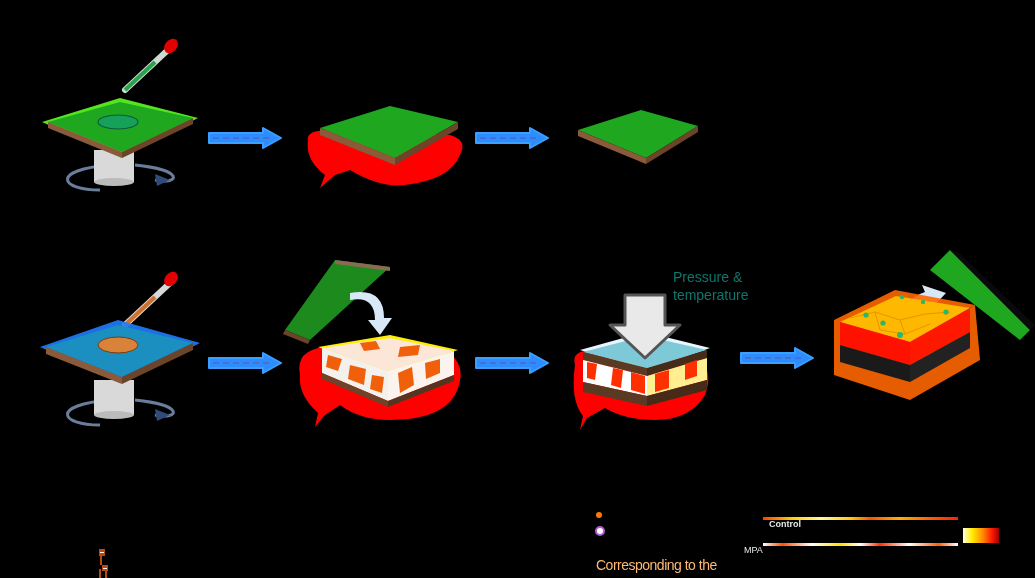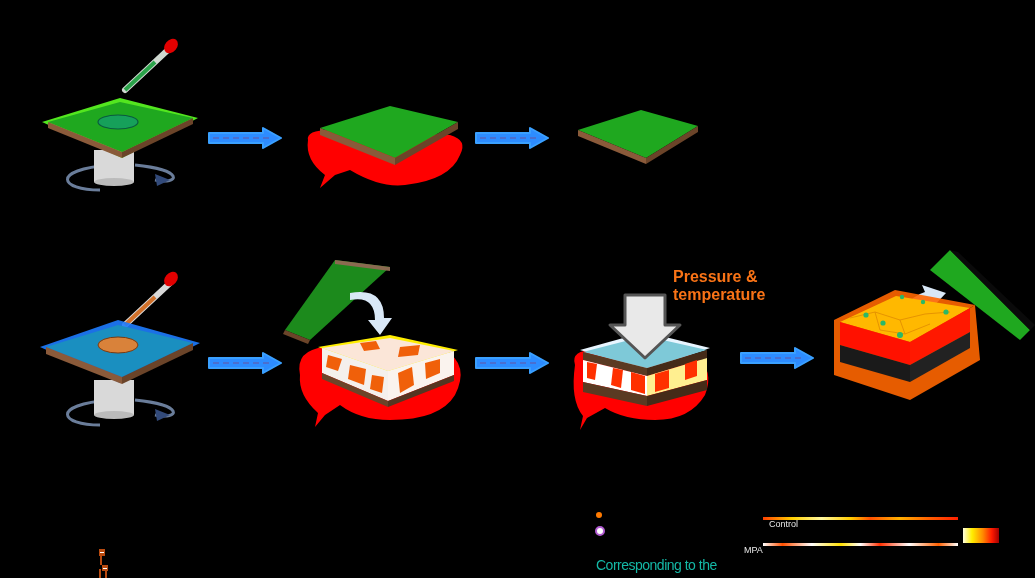--- a/index.html
+++ b/index.html
@@ -1,21 +1,21 @@
 <!DOCTYPE html>
 <html><head>
 <meta charset="utf-8">
 <style>
   html, body { margin: 0; padding: 0; background: #000; }
   body { width: 1035px; height: 578px; position: relative; overflow: hidden; font-family: "Liberation Sans", sans-serif; }
   .abs { position: absolute; }
   svg { position: absolute; overflow: visible; }
-  .label-red { color: #f97316; font-weight: bold; font-size: 16px; line-height: 18px; }
+  .label-red { color: #0f766e; font-weight: normal; font-size: 14px; line-height: 18px; }
   .legend-text { color: #e8e8e8; font-size: 9px; }
-  .caption { color: #14b8a6; font-size: 14px; letter-spacing: -0.5px; }
+  .caption { color: #fdba74; font-size: 14px; letter-spacing: -0.5px; }
 </style>
 </head>
 <body>
 
 <div class="abs" style="left:30px;top:30px;width:180px;height:170px;">
   <svg width="180" height="170" viewBox="0 0 180 170">
 
     <g>
       <line x1="95" y1="60" x2="140" y2="18" stroke="#cfd8d0" stroke-width="6" stroke-linecap="round"></line>
       <line x1="95" y1="60" x2="125" y2="32" stroke="#2aa34a" stroke-width="4"></line>
@@ -208,18 +208,18 @@
     <rect x="9" y="24" width="2" height="7" fill="#b84a10"></rect>
   </svg>
 </div>
 
 <div class="abs" style="left:596px;top:512px;width:6px;height:6px;border-radius:50%;background:#ff7a00;"></div>
 <div class="abs" style="left:595px;top:526px;width:6px;height:6px;border-radius:50%;background:#fff;border:2px solid #b05ad0;"></div>
 
 <div class="abs caption" style="left:596px;top:557px;">Corresponding to the</div>
 
 <div class="abs" style="left:763px;top:517px;width:195px;height:3px;background:linear-gradient(90deg,#ff4000 0%,#ffd000 15%,#fff8a0 30%,#ffcc00 45%,#ff5000 55%,#ffb000 70%,#ff6000 85%,#ff2000 100%);"></div>
-<div class="abs legend-text" style="left:769px;top:519px;">Control</div>
+<div class="abs legend-text" style="left:769px;top:519px;font-weight:bold;">Control</div>
 
 <div class="abs" style="left:763px;top:543px;width:195px;height:3px;background:linear-gradient(90deg,#fff 0%,#ff5000 10%,#fff 25%,#ffe000 40%,#fff 50%,#ff3000 60%,#fff 75%,#ff6000 90%,#fff 100%);"></div>
 <div class="abs legend-text" style="left:744px;top:545px;">MPA</div>
 
 <div class="abs" style="left:963px;top:528px;width:36px;height:15px;background:linear-gradient(90deg,#ffffe0 0%,#ffee00 25%,#ff8a00 55%,#ff1a00 80%,#a00000 100%);"></div>
 
 </body></html>

